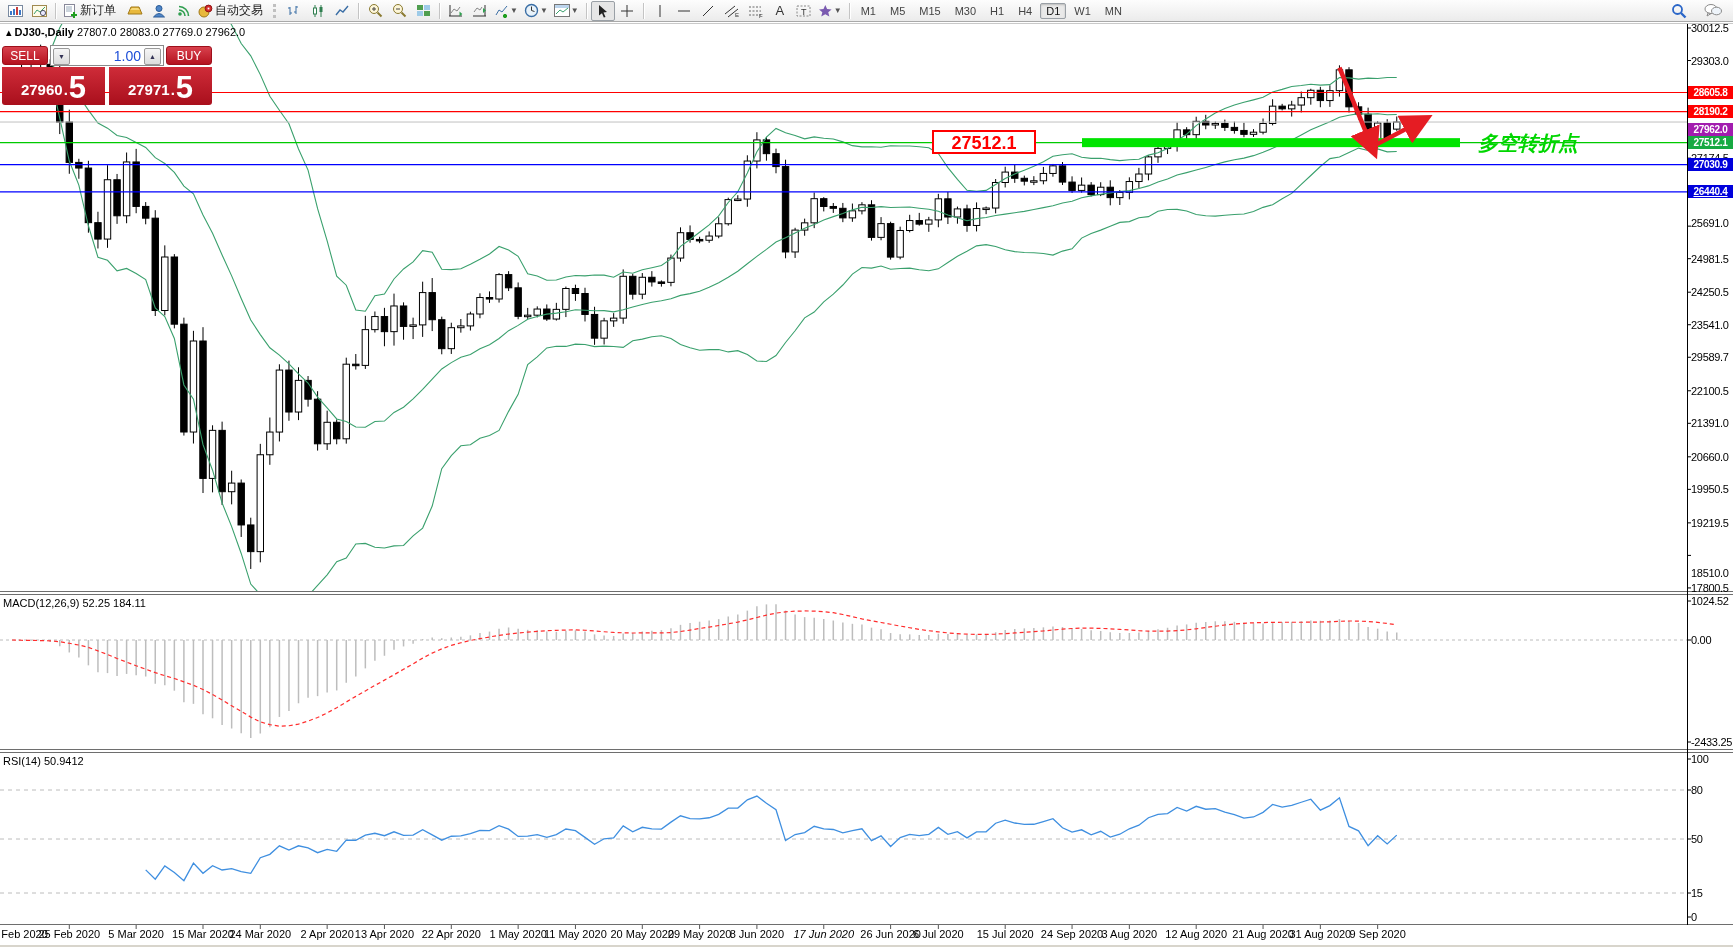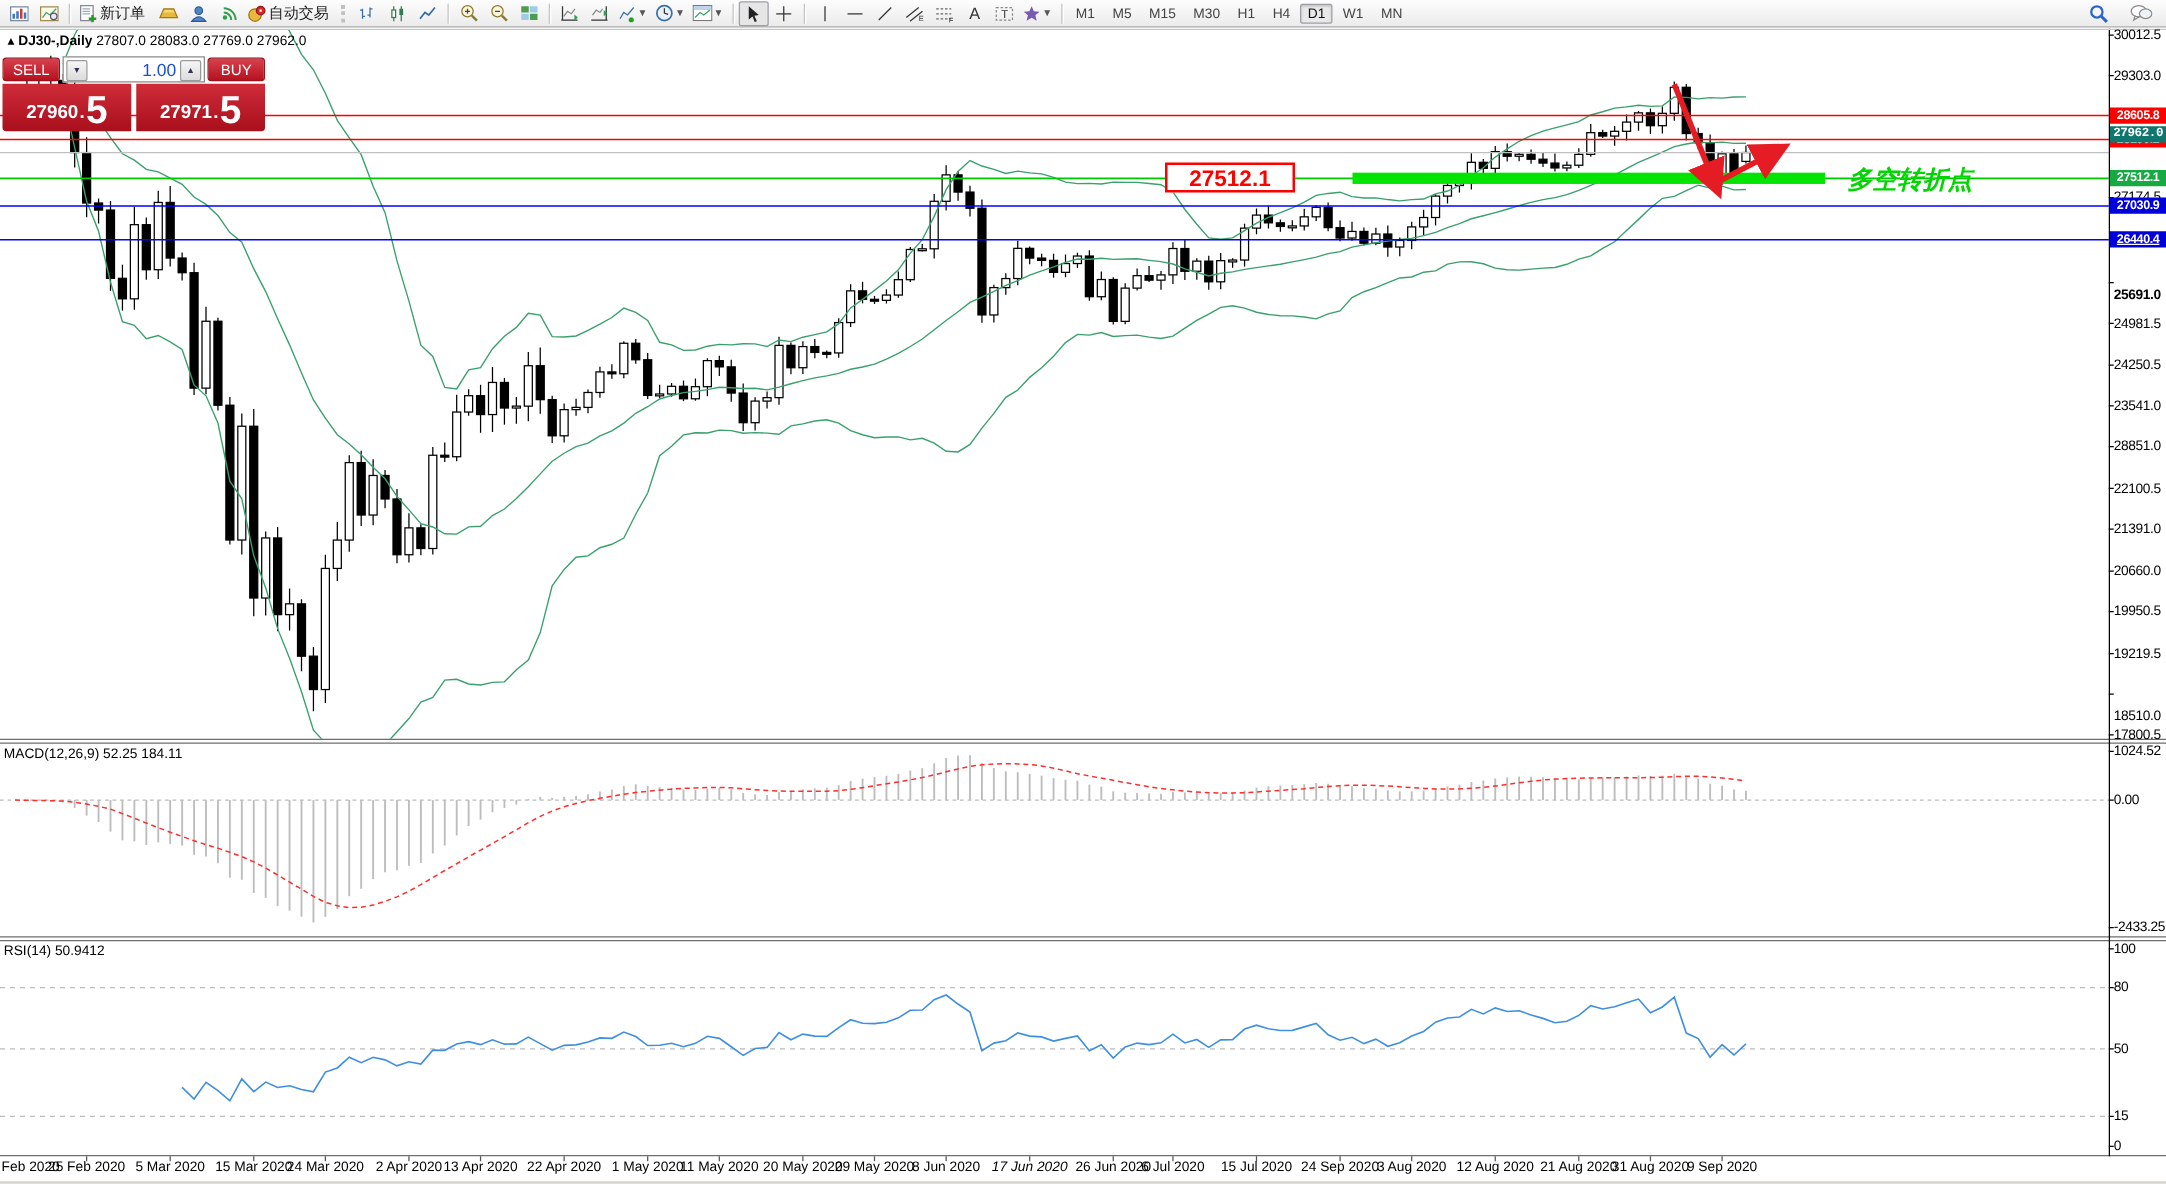--- a/index.html
+++ b/index.html
@@ -853,43 +853,43 @@
     <line x1="1196.2" y1="925" x2="1196.2" y2="929" stroke="#555"></line>
     <line x1="1263.0500000000002" y1="925" x2="1263.0500000000002" y2="929" stroke="#555"></line>
     <line x1="1320.3500000000001" y1="925" x2="1320.3500000000001" y2="929" stroke="#555"></line>
     <line x1="1377.65" y1="925" x2="1377.65" y2="929" stroke="#555"></line>
   </svg>
 
 <div id="axis">
     <div class="tick" style="top: 22px;">30012.5</div>
     <div class="tick" style="top: 54.5309px;">29303.0</div>
     <div class="tick" style="top: 152.124px;">27174.5</div>
-    <div class="tick" style="top: 230px; font-weight: bold;">25691.0</div>
+    <div class="tick" style="top: 217px;">25691.0</div>
     <div class="tick" style="top: 252.674px;">24981.5</div>
     <div class="tick" style="top: 286.191px;">24250.5</div>
     <div class="tick" style="top: 318.722px;">23541.0</div>
-    <div class="tick" style="top: 351.253px;">28851.0</div>
+    <div class="tick" style="top: 351.253px;">29589.7</div>
     <div class="tick" style="top: 384.769px;">22100.5</div>
     <div class="tick" style="top: 417.3px;">21391.0</div>
     <div class="tick" style="top: 450.817px;">20660.0</div>
     <div class="tick" style="top: 483.348px;">19950.5</div>
     <div class="tick" style="top: 516.865px;">19219.5</div>
     <div class="tick" style="top: 567px;">18510.0</div>
     <div class="tick" style="top: 581.927px;">17800.5</div>
     <div class="tick" style="top: 595px;">1024.52</div>
     <div class="tick" style="top: 634px;">0.00</div>
     <div class="tick" style="top: 736px;">-2433.25</div>
     <div class="tick" style="top: 753px;">100</div>
     <div class="tick" style="top: 784px;">80</div>
     <div class="tick" style="top: 833px;">50</div>
     <div class="tick" style="top: 887px;">15</div>
     <div class="tick" style="top: 911px;">0</div>
     <div class="plabel" style="top: 85.9979px; background: rgb(255, 0, 0);">28605.8</div>
     <div class="plabel" style="top: 105.053px; background: rgb(255, 0, 0);">28190.2</div>
-    <div class="plabel" style="top: 101px; background: #0f766e; font-family: Liberation Mono, monospace;">27962.0</div>
+    <div class="plabel" style="top: 123px; background: #a21caf;">27962.0</div>
     <div class="plabel" style="top: 136.145px; background: rgb(23, 169, 66);">27512.1</div>
     <div class="plabel" style="top: 158.208px; background: rgb(0, 0, 220);">27030.9</div>
     <div class="plabel" style="top: 185.283px; background: rgb(0, 0, 220); text-decoration: underline;">26440.4</div>
   </div>
 <div id="dates">
     <div class="dlab left" style="left: -14px;">15 Feb 2020</div>
     <div class="dlab" style="left: 69.3px;">25 Feb 2020</div>
     <div class="dlab" style="left: 136.15px;">5 Mar 2020</div>
     <div class="dlab" style="left: 203px;">15 Mar 2020</div>
     <div class="dlab" style="left: 260.3px;">24 Mar 2020</div>

